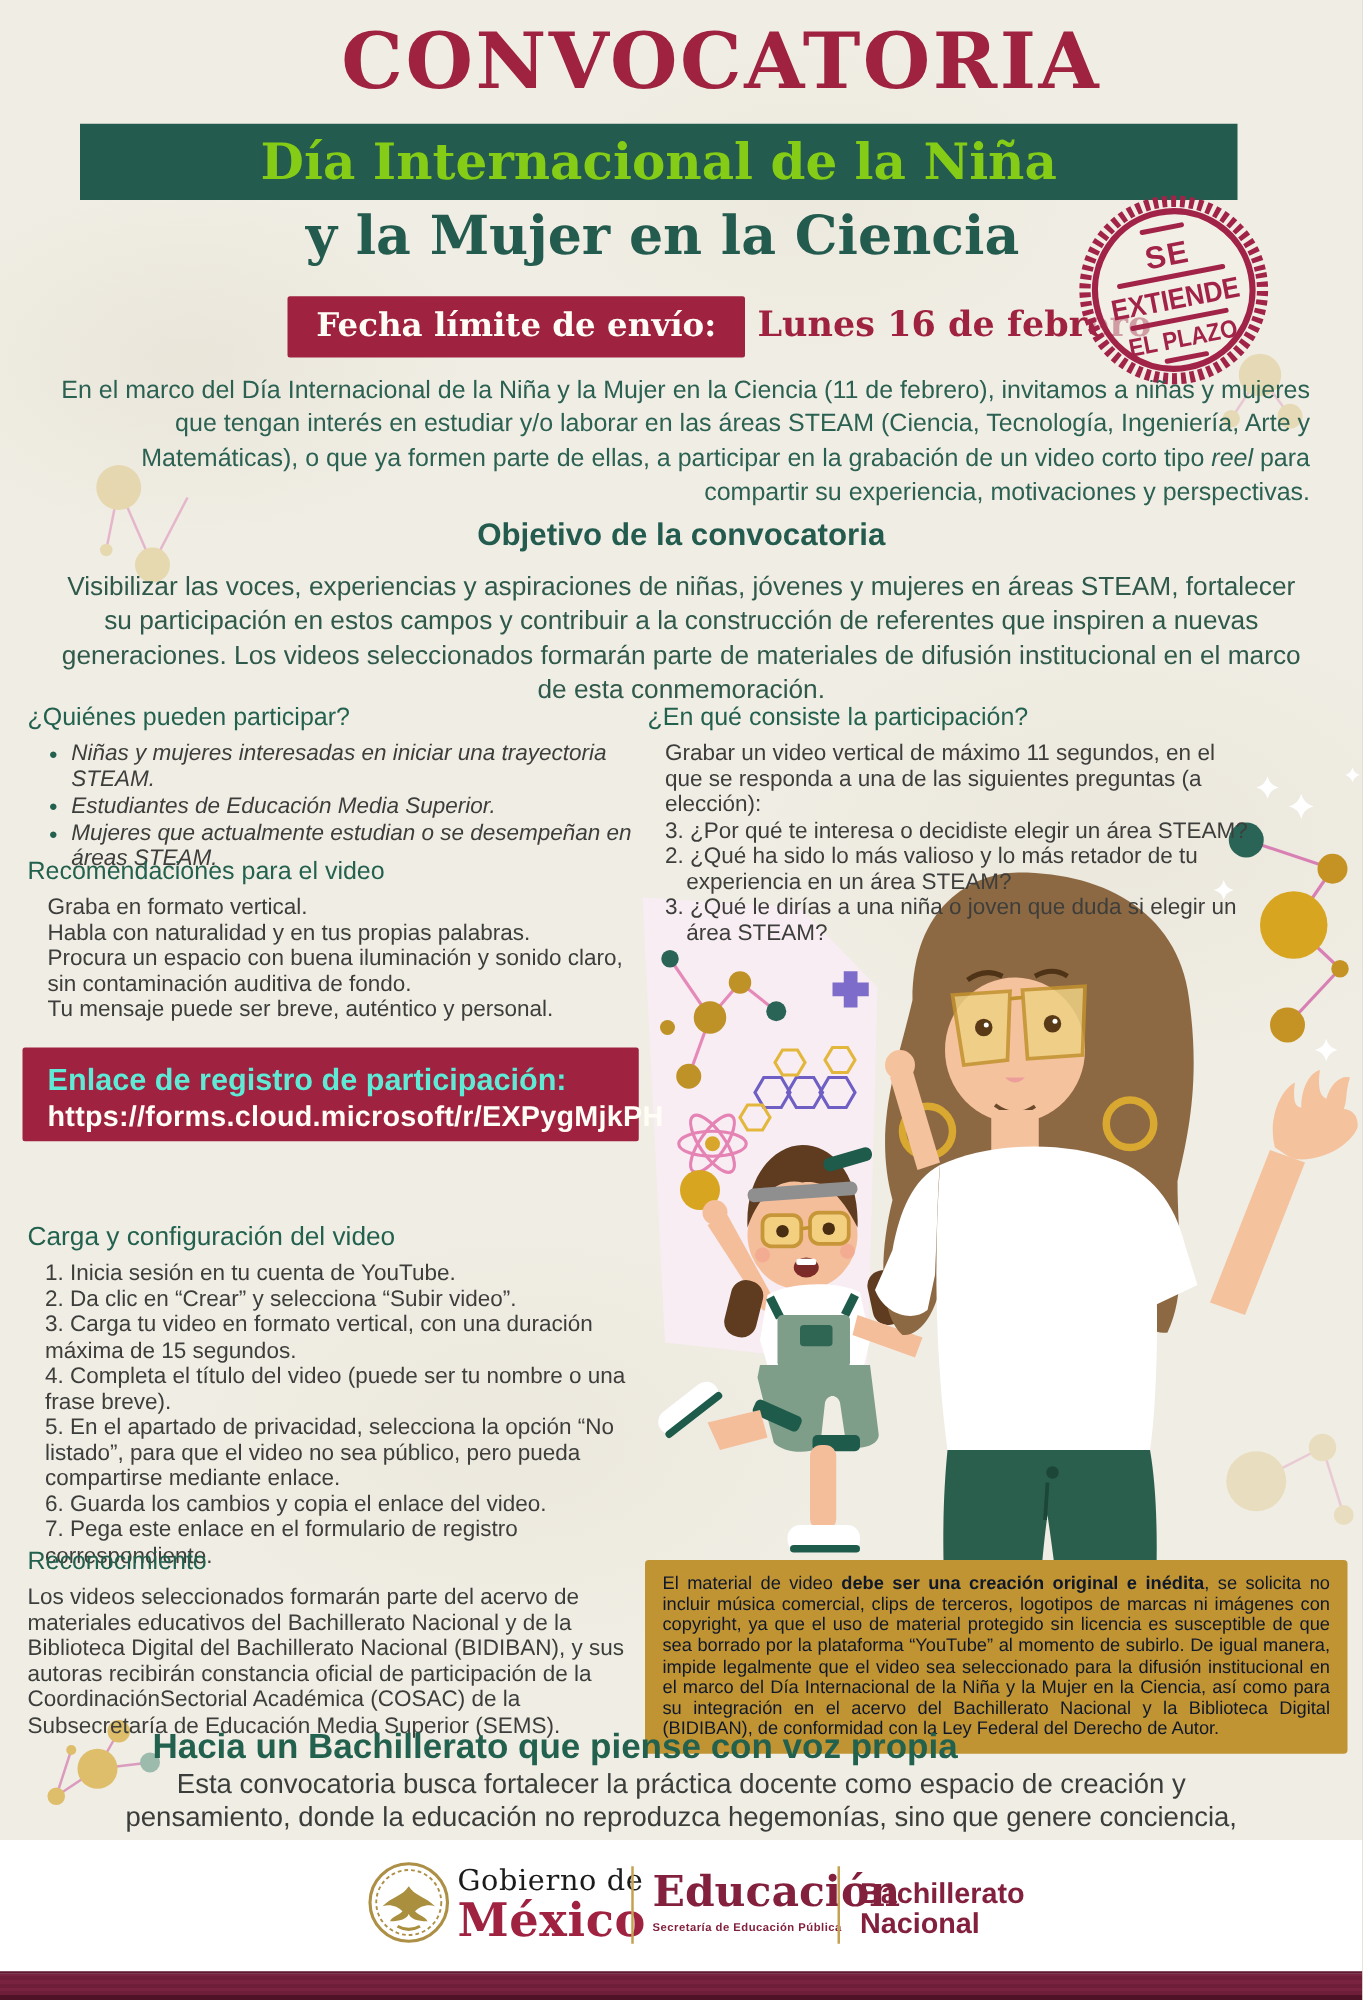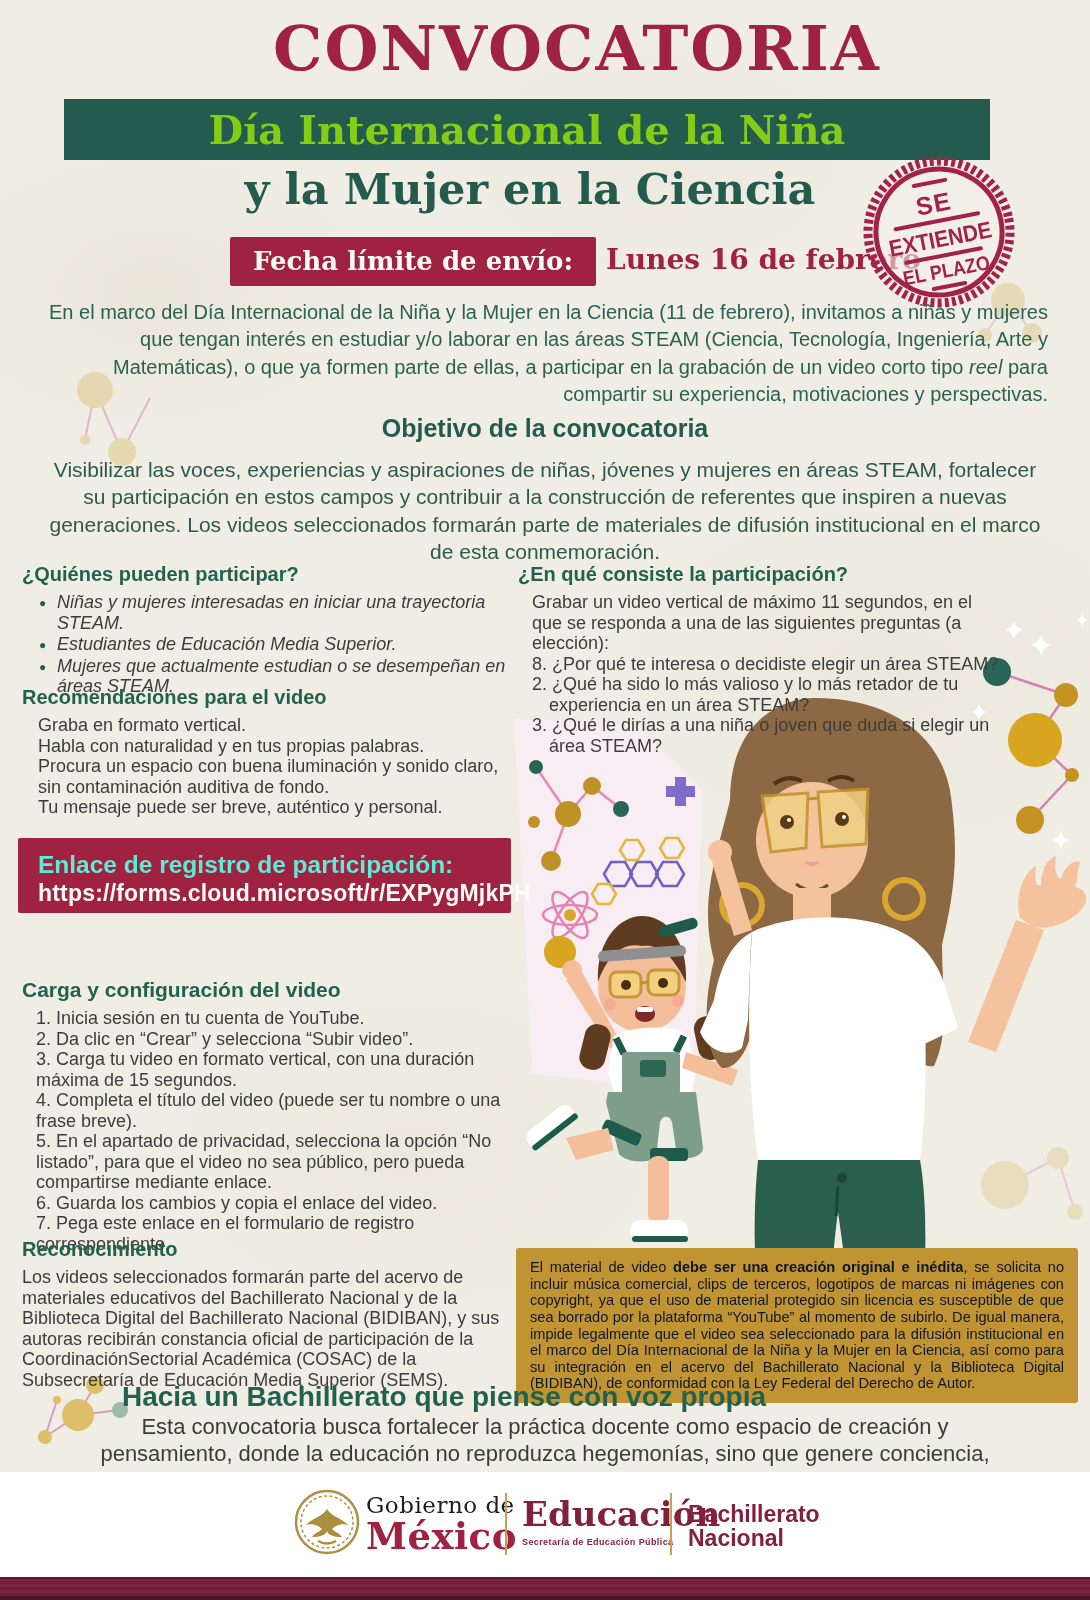--- a/index.html
+++ b/index.html
@@ -18,21 +18,21 @@
   #title{left:0;top:12px;width:1090px;text-align:center;font-size:62px;font-weight:bold;letter-spacing:2px;color:#9F2241;padding-left:32px;}
   #green-banner{left:64px;top:99px;width:926px;height:61px;background:#235B4E;}
   #green-banner .t{width:100%;text-align:center;line-height:61px;font-size:40px;font-weight:bold;color:#84cc16;}
   #banner-line2{left:0;top:164px;width:1060px;text-align:center;font-size:43px;font-weight:bold;color:#235B4E;}
   #deadline-box{left:230px;top:237px;width:366px;height:49px;background:#9F2241;border-radius:2px;}
   #deadline-box .t{width:100%;text-align:center;line-height:49px;font-size:26px;font-weight:bold;color:#FFFDF6;}
   #deadline-value{left:606px;top:243px;font-size:28px;font-weight:bold;color:#9F2241;}
   #intro{left:42px;top:299px;width:1006px;text-align:right;font-size:20px;line-height:1.37;color:#2B6152;font-weight:400;}
   #objective-heading{left:0;top:414px;width:1090px;text-align:center;font-size:25px;font-weight:bold;color:#235B4E;}
   #objective-body{left:48px;top:456px;width:994px;text-align:center;font-size:21px;line-height:1.3;color:#2E594B;}
-  .sec-heading{font-size:20px;font-weight:bold;color:#23614F;margin:0 0 6px 0;}
+  .sec-heading{font-size:20px;font-weight:normal;color:#23614F;margin:0 0 6px 0;}
   .sec-body{font-size:18px;line-height:20.5px;color:#3D3E3B;}
   #who{left:22px;top:563px;width:492px;}
   #who ul{margin:0;padding:0 0 0 16px;list-style:none;}
   #who li{position:relative;padding-left:2px;margin:0 0 1px 17px;font-style:italic;}
   #who li::before{content:"●";position:absolute;left:-16px;top:1px;font-size:12px;color:#23614F;}
   #reco{left:22px;top:686px;width:492px;}
   #reco .line{padding-left:16px;margin:0;}
   #what{left:518px;top:563px;width:482px;}
   #what .lead{padding-left:14px;}
   #what .q{padding-left:31px;text-indent:-17px;margin:0;}
@@ -284,21 +284,21 @@
     <ul class="sec-body">
       <li>Niñas y mujeres interesadas en iniciar una trayectoria STEAM.</li>
       <li>Estudiantes de Educación Media Superior.</li>
       <li>Mujeres que actualmente estudian o se desempeñan en áreas STEAM.</li>
     </ul>
   </div>
 
   <div id="what" class="abs">
     <div class="sec-heading">¿En qué consiste la participación?</div>
     <div class="sec-body lead">Grabar un video vertical de máximo 11 segundos, en el que se responda a una de las siguientes preguntas (a elección):</div>
-    <p class="sec-body q">8. ¿Por qué te interesa o decidiste elegir un área STEAM?</p>
+    <p class="sec-body q">3. ¿Por qué te interesa o decidiste elegir un área STEAM?</p>
     <p class="sec-body q">2. ¿Qué ha sido lo más valioso y lo más retador de tu experiencia en un área STEAM?</p>
     <p class="sec-body q">3. ¿Qué le dirías a una niña o joven que duda si elegir un área STEAM?</p>
   </div>
 
   <div id="reco" class="abs">
     <div class="sec-heading">Recomendaciones para el video</div>
     <p class="sec-body line">Graba en formato vertical.</p>
     <p class="sec-body line">Habla con naturalidad y en tus propias palabras.</p>
     <p class="sec-body line">Procura un espacio con buena iluminación y sonido claro, sin contaminación auditiva de fondo.</p>
     <p class="sec-body line">Tu mensaje puede ser breve, auténtico y personal.</p>

